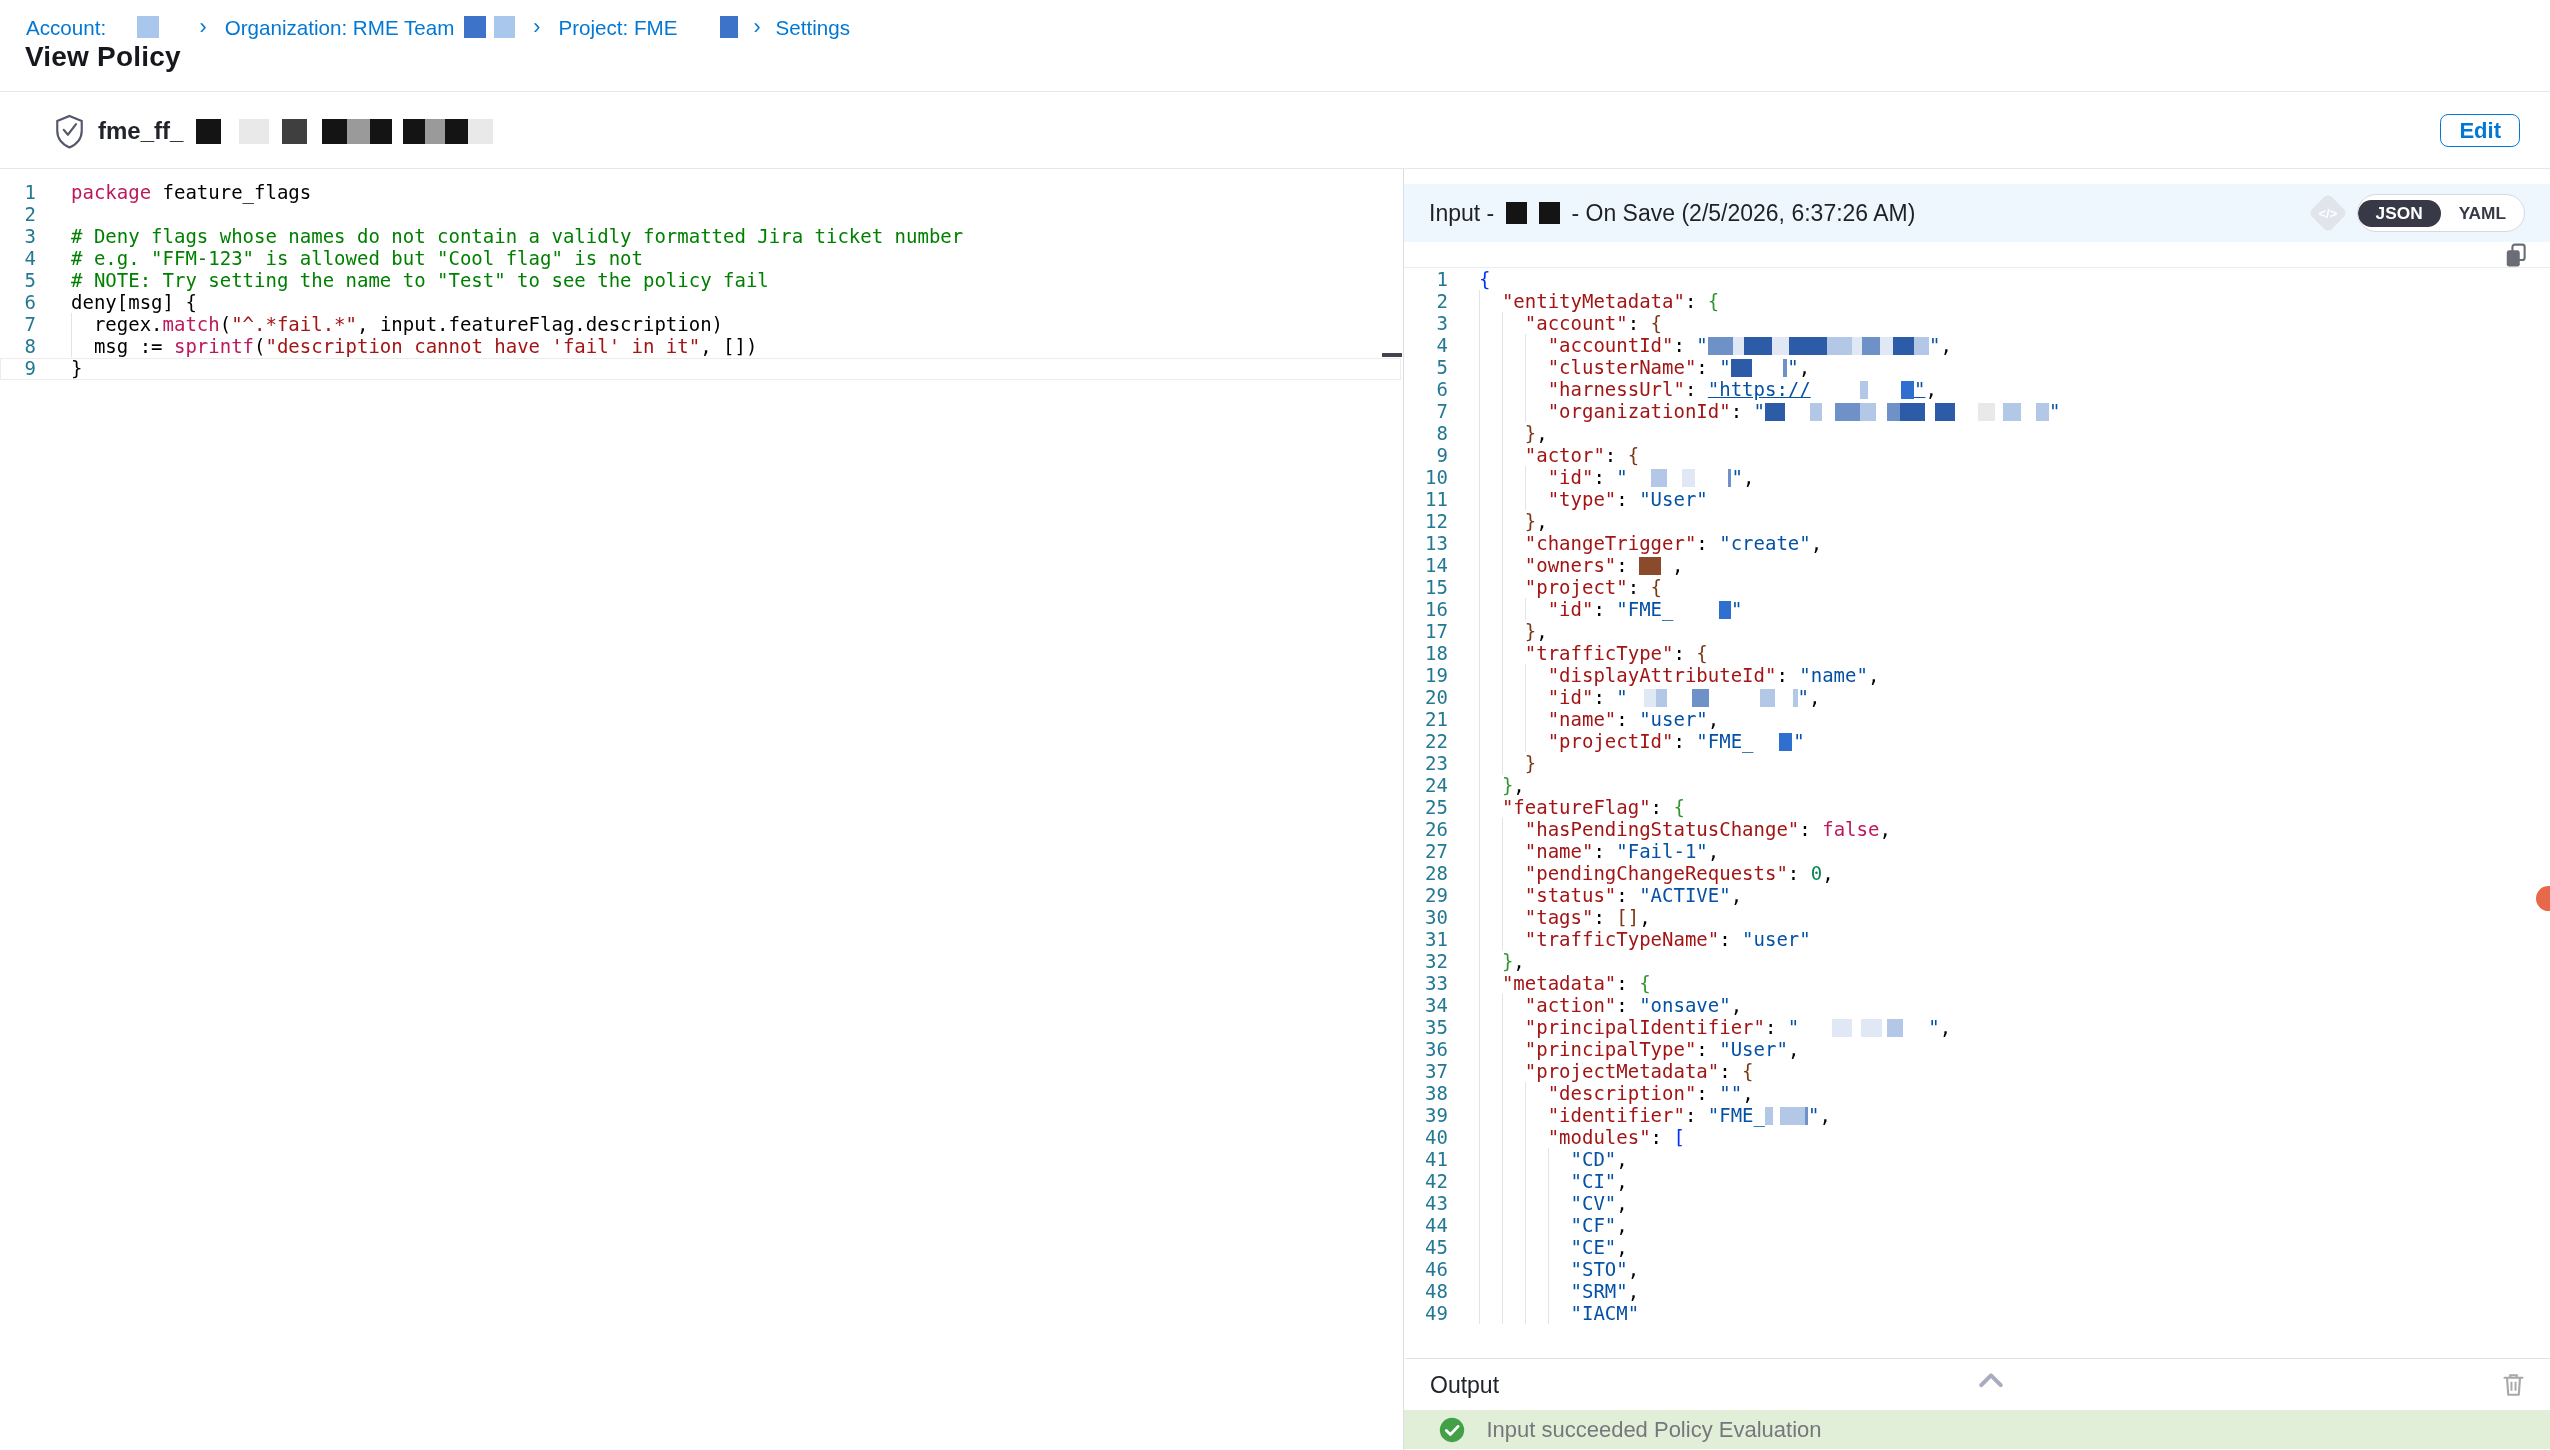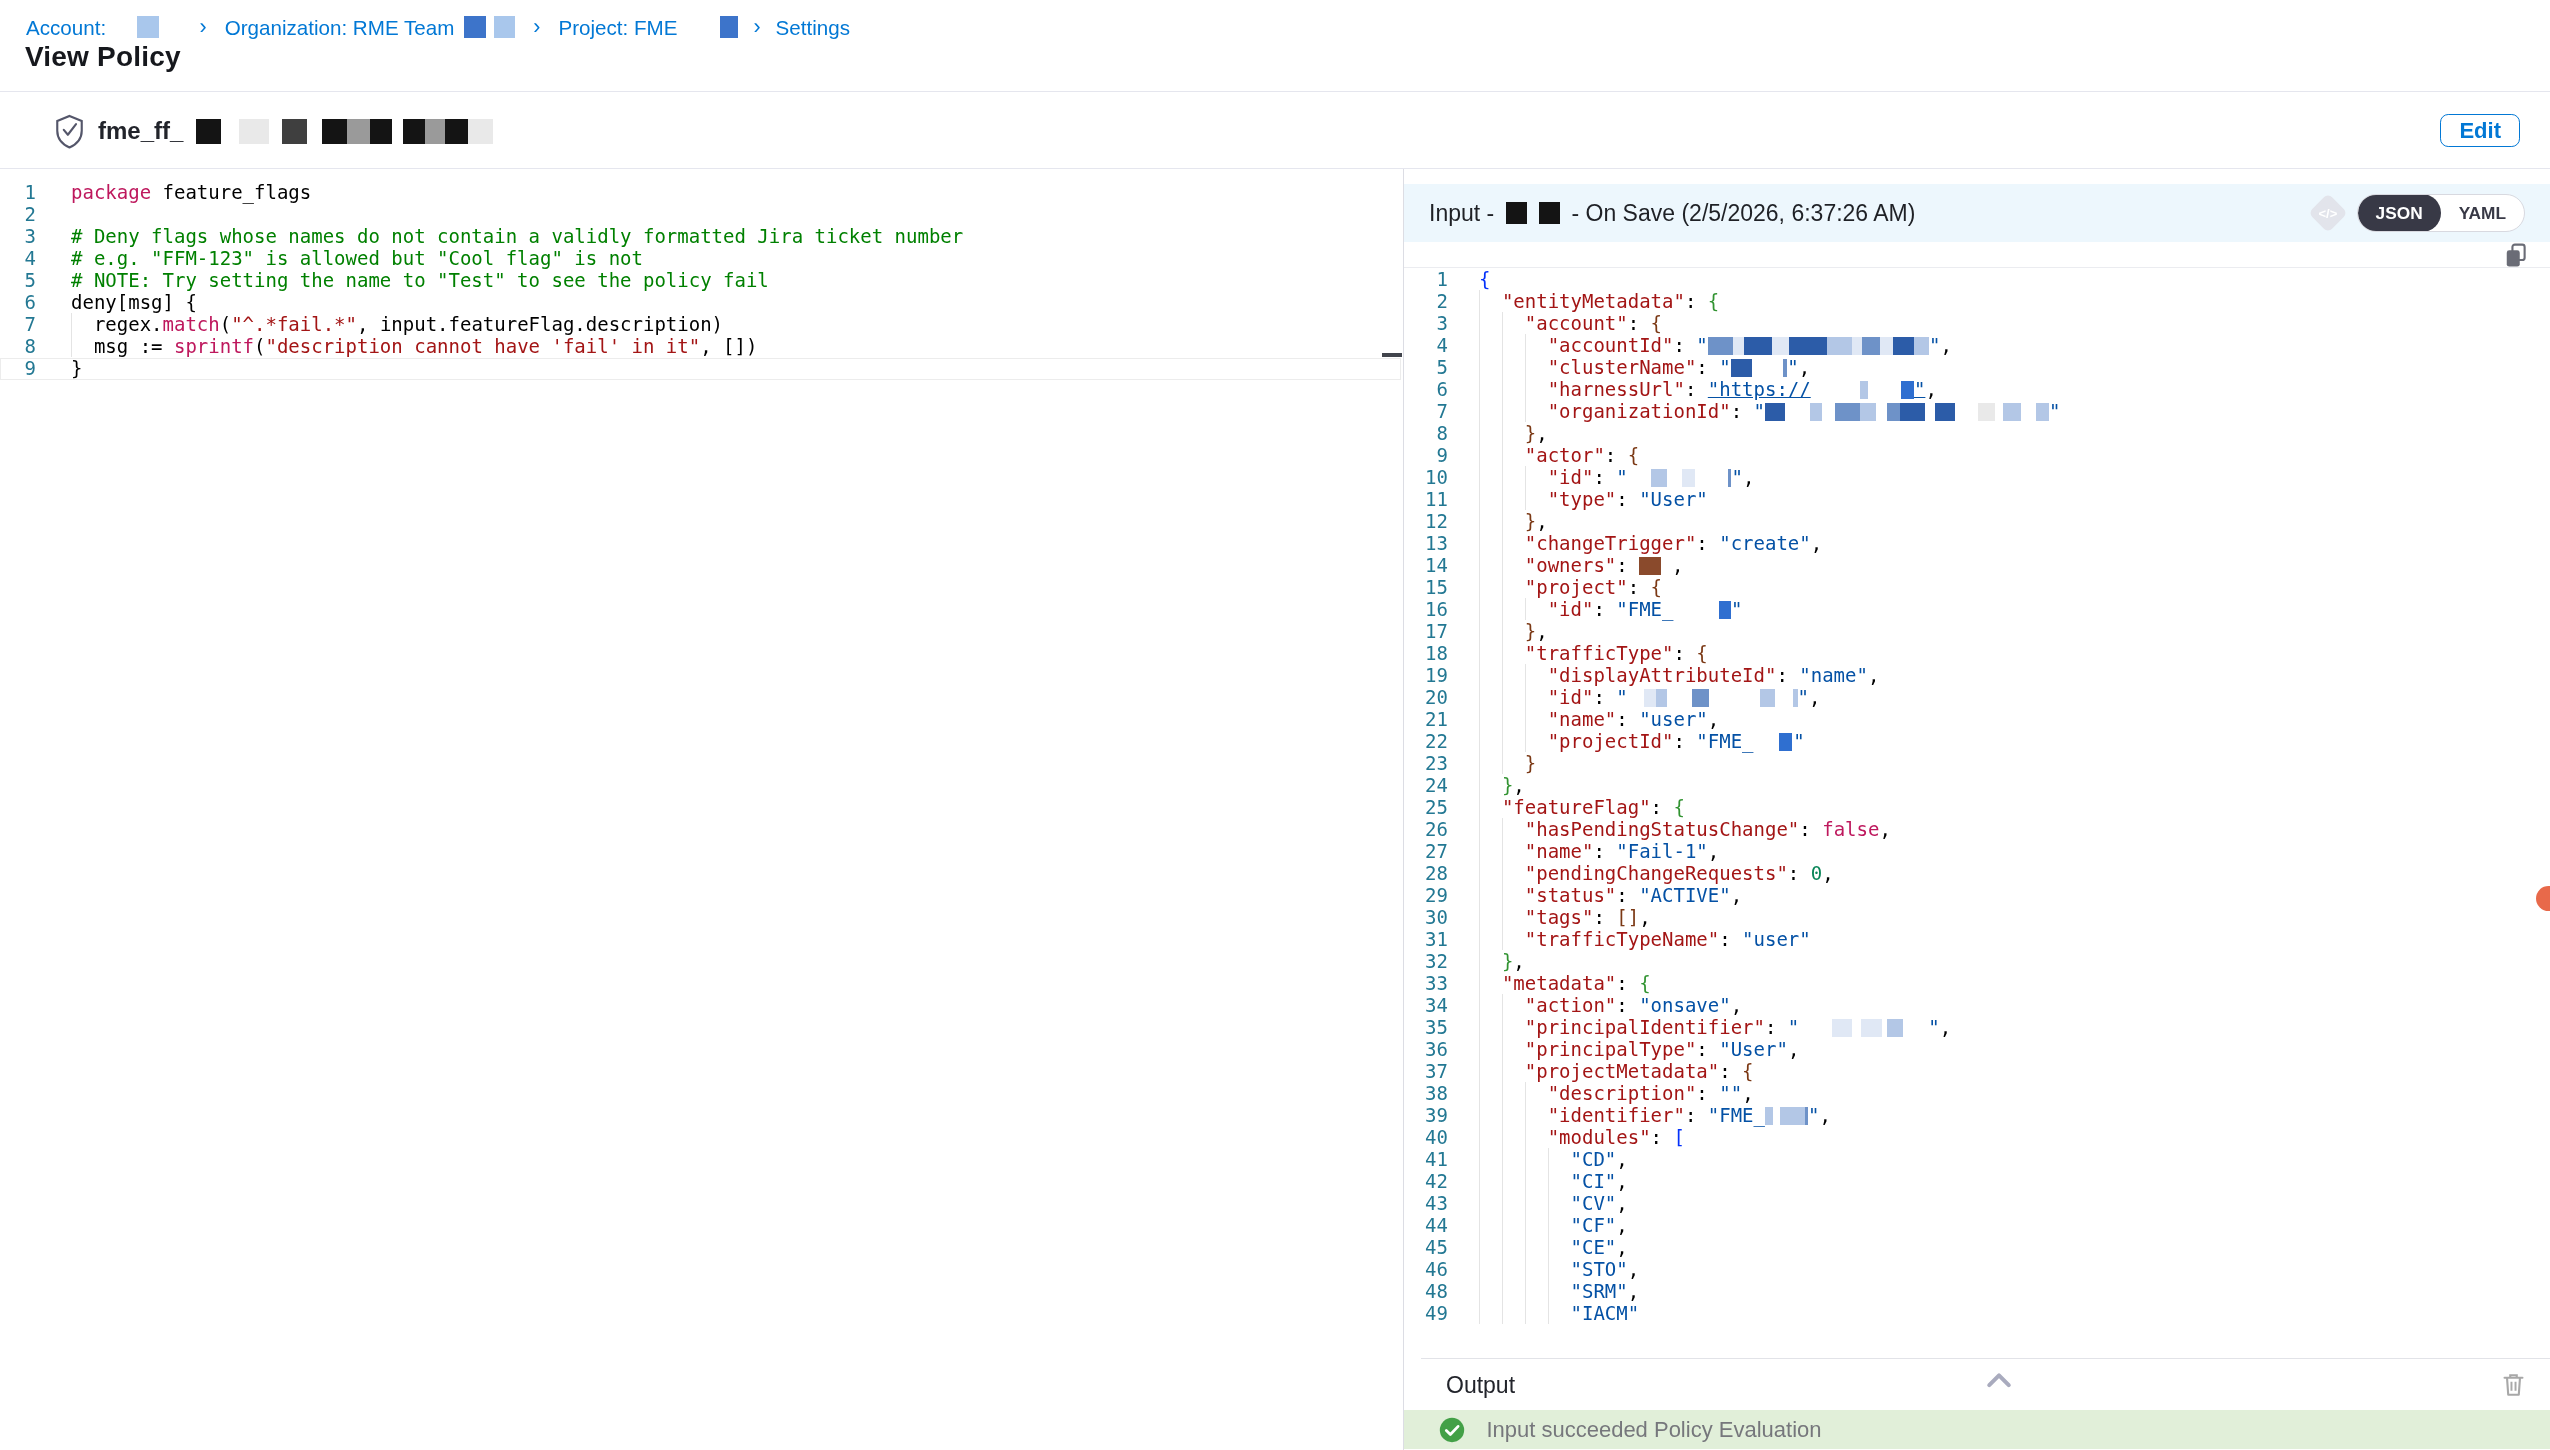--- a/index.html
+++ b/index.html
@@ -61,29 +61,29 @@
   
   .inp-hdr { position:absolute; left:0; top:15px; right:0; height:58px; background:#edf7fd;
     display:flex; align-items:center; padding:0 25px; }
   .inp-title { font-size:23px; color:#1f2126; display:flex; align-items:center; gap:11.5px; }
   .inp-hdr-right { margin-left:auto; display:flex; align-items:center; gap:15px; }
   .code-diamond { width:28px; height:28px; background:#e2e4eb; border-radius:5.8px; transform:rotate(45deg);
     display:flex; align-items:center; justify-content:center; }
   .code-diamond span { transform:rotate(-45deg); color:#fff; font-weight:700; font-size:13px; }
   .fmt-toggle { display:flex; align-items:center; background:#fff; border:0.8px solid #d8d9e0;
     border-radius:821px; height:38px; overflow:hidden; }
-  .fmt-seg { font-size:17.3px; font-weight:700; padding:0 18px; height:38px; display:flex; align-items:center; cursor:pointer; }
+  .fmt-seg { font-size:17.3px; font-weight:700; padding:0 18px; height:27px; display:flex; align-items:center; cursor:pointer; }
   .fmt-seg.on { background:#383946; color:#fff; border-radius:821px; }
   .fmt-seg.off { color:#383946; }
 
   .copy-btn { position:absolute; right:21.4px; top:74px; width:25px; height:26px; cursor:pointer; }
   .ed-right { position:absolute; left:0; right:0; top:98px; height:1079px; overflow:hidden;
     border-top:0.8px solid #ebecf0; }
 
-  .out-bar { position:absolute; left:17px; right:0; top:1189px; height:53px; background:#fff;
+  .out-bar { position:absolute; left:1px; right:0; top:1189px; height:53px; background:#fff;
     border-top:0.8px solid #e2e3e8; display:flex; align-items:center; padding:0 25px; }
   .out-label { font-size:23px; color:#22242b; }
   .out-chevron { position:absolute; left:50%; top:13px; cursor:pointer; }
   .trash-btn { position:absolute; right:25px; top:13px; cursor:pointer; }
 
   .result-banner { position:absolute; left:0; right:0; top:1241px; height:39px; background:#e1efd9;
     display:flex; align-items:center; padding:0 35px; gap:21.4px; }
   .result-text { font-size:22px; color:#76777c; }
 
   .notif-dot { position:absolute; left:2536px; top:886px; width:25px; height:25px; border-radius:50%;

